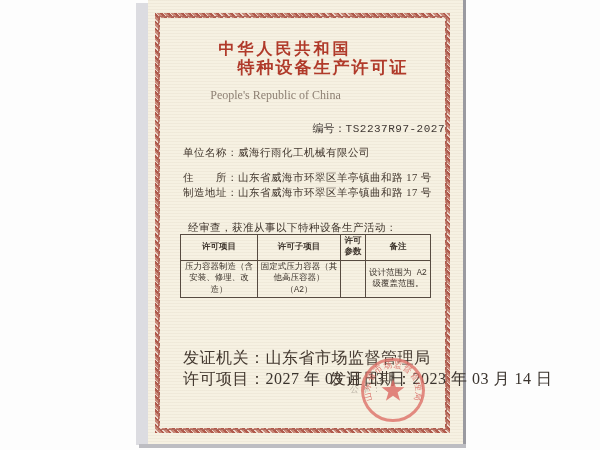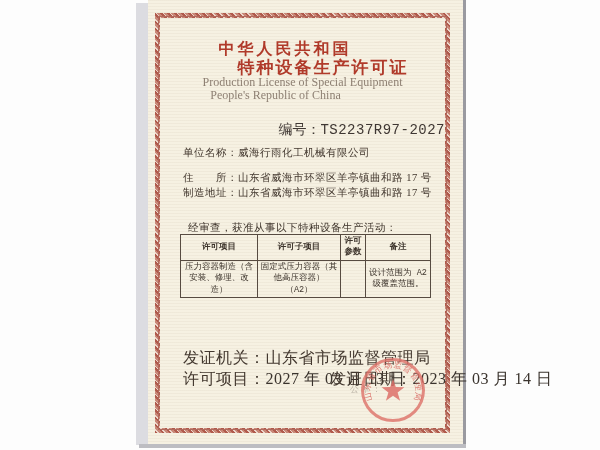--- a/index.html
+++ b/index.html
@@ -31,21 +31,21 @@
   }
   .cn-sans{font-family:"Liberation Sans","DejaVu Sans",sans-serif;}
   .title-cn1{position:absolute;left:7px;width:260px;top:39px;text-align:center;
     font-size:16px;font-weight:bold;color:#b03a2a;letter-spacing:3px;}
   .title-cn2{position:absolute;left:7px;width:336px;top:56px;text-align:center;
     font-size:17px;font-weight:bold;color:#b03a2a;letter-spacing:2px;}
   .title-en1{position:absolute;left:7px;width:295px;top:75px;text-align:center;
     font-size:12px;color:#8d7f72;}
   .title-en2{position:absolute;left:7px;width:241px;top:88px;text-align:center;
     font-size:12px;color:#8d7f72;}
-  .serial{position:absolute;right:18px;top:121px;font-size:14px;color:#3f3733;}
+  .serial{position:absolute;right:18px;top:121px;font-size:11px;color:#3f3733;}
   .serial .num{font-family:"Liberation Mono","DejaVu Sans Mono",monospace;letter-spacing:0.5px;}
   .field{position:absolute;left:35px;font-size:10.5px;color:#43382f;letter-spacing:0.5px;white-space:nowrap;}
   .f-unit{top:146px;}
   .f-addr{top:171px;}
   .f-mfg{top:186px;}
   .approval{position:absolute;left:40px;top:221px;font-size:10.5px;color:#3f352c;letter-spacing:0.5px;}
   table.lic{
     position:absolute;left:32px;top:234px;width:250px;
     border-collapse:collapse;table-layout:fixed;
     font-size:8.5px;color:#3d342c;
@@ -73,21 +73,20 @@
   <div class="edge-left"></div>
   <div class="edge-right"></div>
   <div class="edge-bottom"></div>
 
   <div class="paper">
     <div class="frame"></div>
     <div class="frame-line"></div>
 
     <div class="title-cn1 cn-sans">中华人民共和国</div>
     <div class="title-cn2 cn-sans">特种设备生产许可证</div>
-    <div class="title-en1">Production License of Special Equipment</div>
     <div class="title-en2">People's Republic of China</div>
 
     <div class="serial">
       <span>编号：</span><span class="num">TS2237R97-2027</span>
     </div>
 
     <div class="field f-unit">
       <span>单位名称：</span><span>威海行雨化工机械有限公司</span>
     </div>
     <div class="field f-addr">

